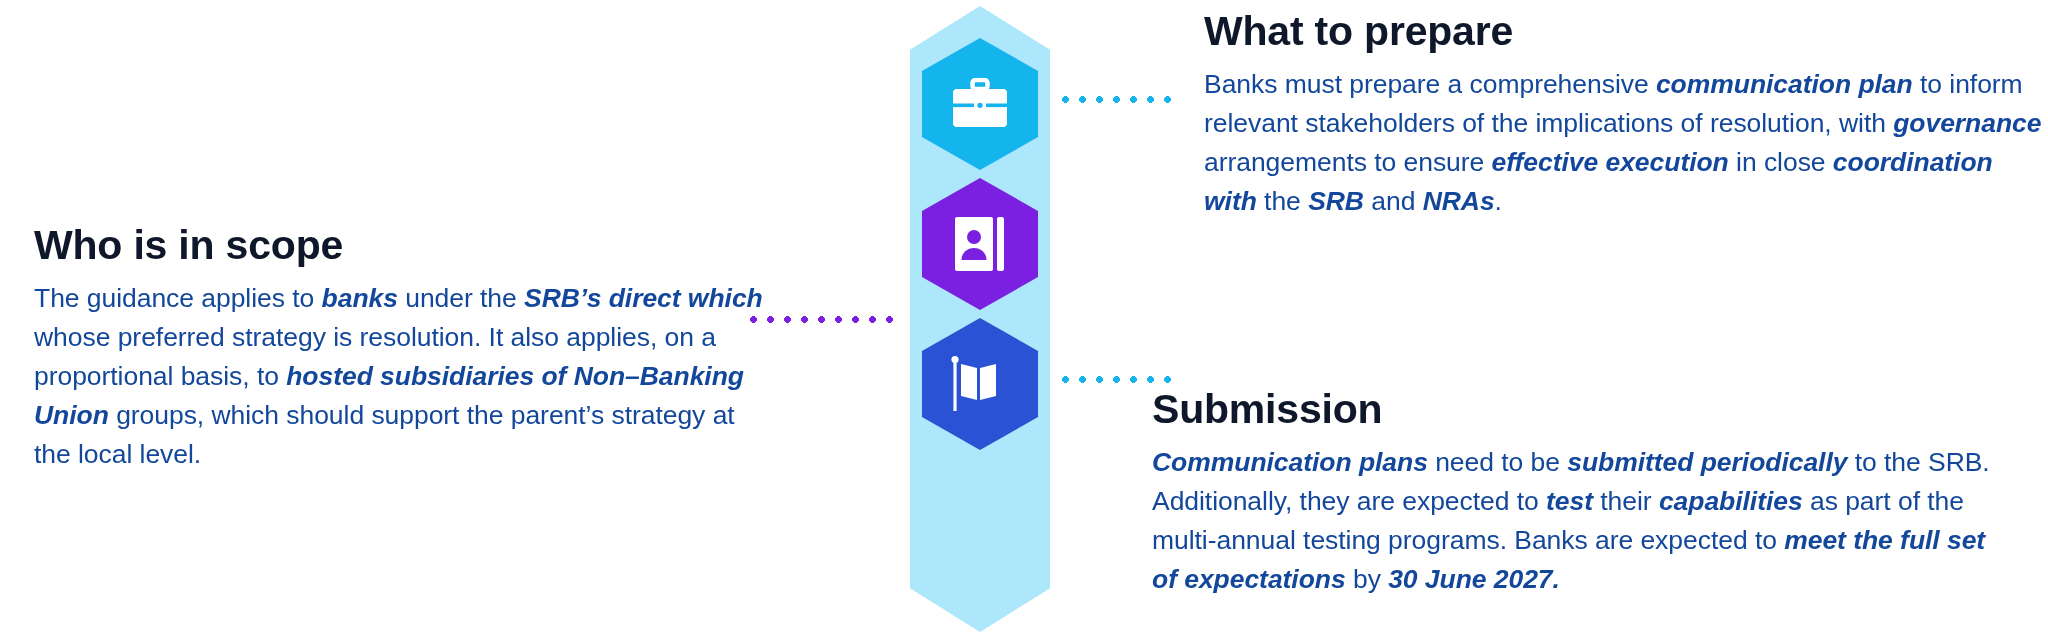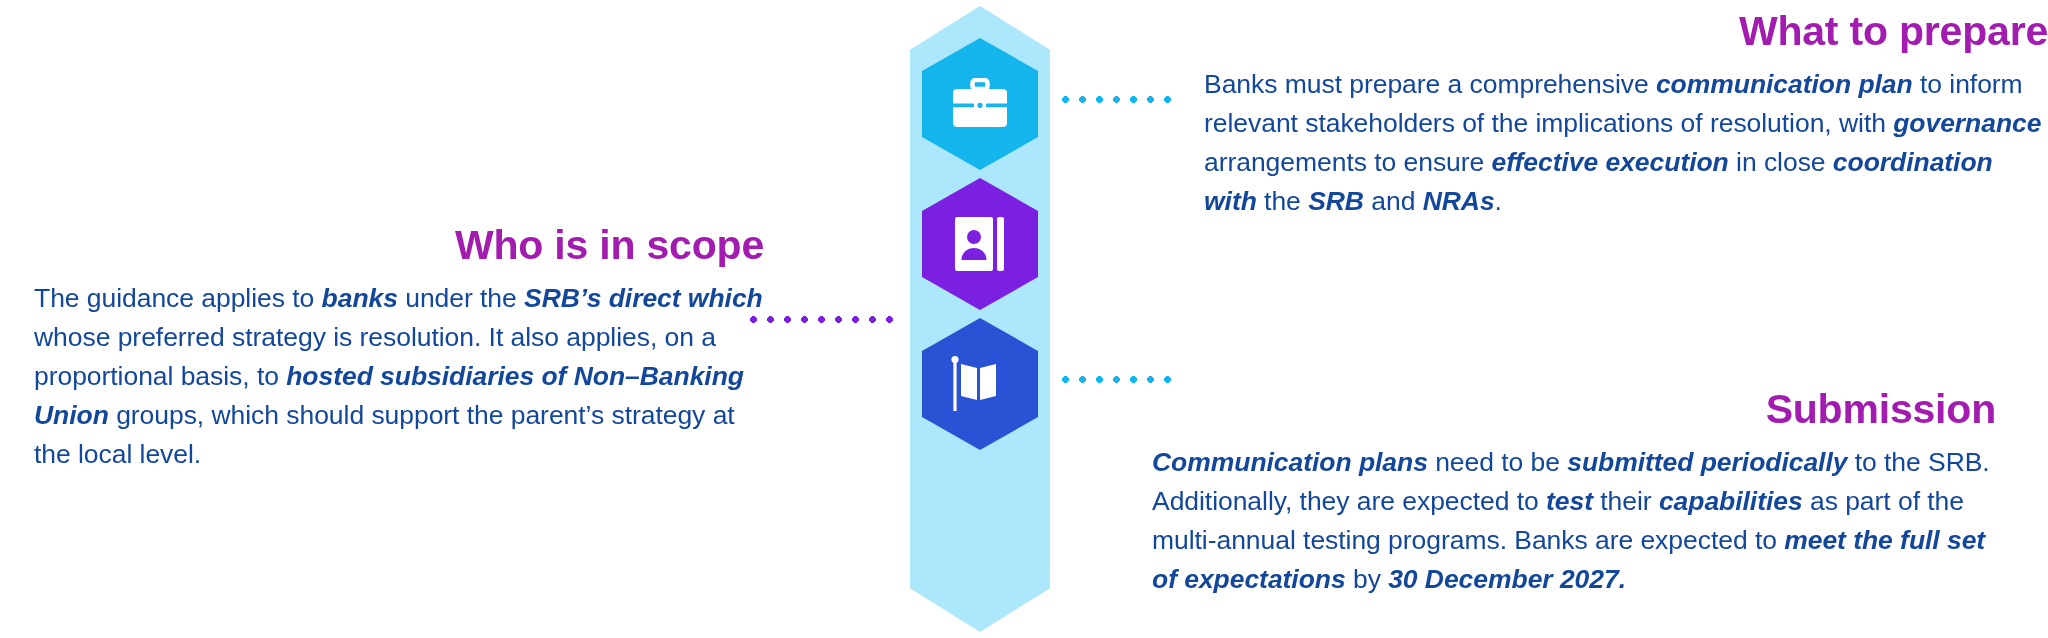--- a/index.html
+++ b/index.html
@@ -47,21 +47,21 @@
   .dots-bottom{
     left:1062px;top:376px;width:112px;
     background-image:radial-gradient(circle 3.2px at 3.5px 3.5px,#14B4EC 99%,transparent 100%);
   }
 
   
   .block{position:absolute;}
   h2.title{
     margin:0 0 10px 0;
     font-size:41px;line-height:47px;font-weight:bold;
-    color:#a21caf;letter-spacing:-0.2px;text-align:right;
+    color:#0f172a;letter-spacing:-0.2px;
   }
   p.body{
     margin:0;
     font-size:26.5px;line-height:39px;
     color:#13479B;letter-spacing:-0.05px;
   }
   p.body b{font-weight:bold;font-style:italic;}
 
   .block-scope{left:22px;top:222px;width:730px;margin-left:12px;}
   .block-prepare{left:1204px;top:8px;width:844px;}
@@ -117,16 +117,16 @@
     <p class="body">The guidance applies to <b>banks</b> under the <b>SRB’s direct which</b> whose preferred strategy is resolution. It also applies, on a proportional basis, to <b>hosted subsidiaries of Non–Banking Union</b> groups, which should support the parent’s strategy at the local level.</p>
   </div>
 
   <div class="block block-prepare">
     <h2 class="title">What to prepare</h2>
     <p class="body">Banks must prepare a comprehensive <b>communication plan</b> to inform relevant stakeholders of the implications of resolution, with <b>governance</b> arrangements to ensure <b>effective execution</b> in close <b>coordination with</b> the <b>SRB</b> and <b>NRAs</b>.</p>
   </div>
 
   <div class="block block-submission">
     <h2 class="title">Submission</h2>
-    <p class="body"><b>Communication plans</b> need to be <b>submitted periodically</b> to the SRB. Additionally, they are expected to <b>test</b> their <b>capabilities</b> as part of the multi-annual testing programs. Banks are expected to <b>meet the full set of expectations</b> by <b>30 December 2027.</b></p>
+    <p class="body"><b>Communication plans</b> need to be <b>submitted periodically</b> to the SRB. Additionally, they are expected to <b>test</b> their <b>capabilities</b> as part of the multi-annual testing programs. Banks are expected to <b>meet the full set of expectations</b> by <b>30 June 2027.</b></p>
   </div>
 
 </div>
 
 </body></html>

